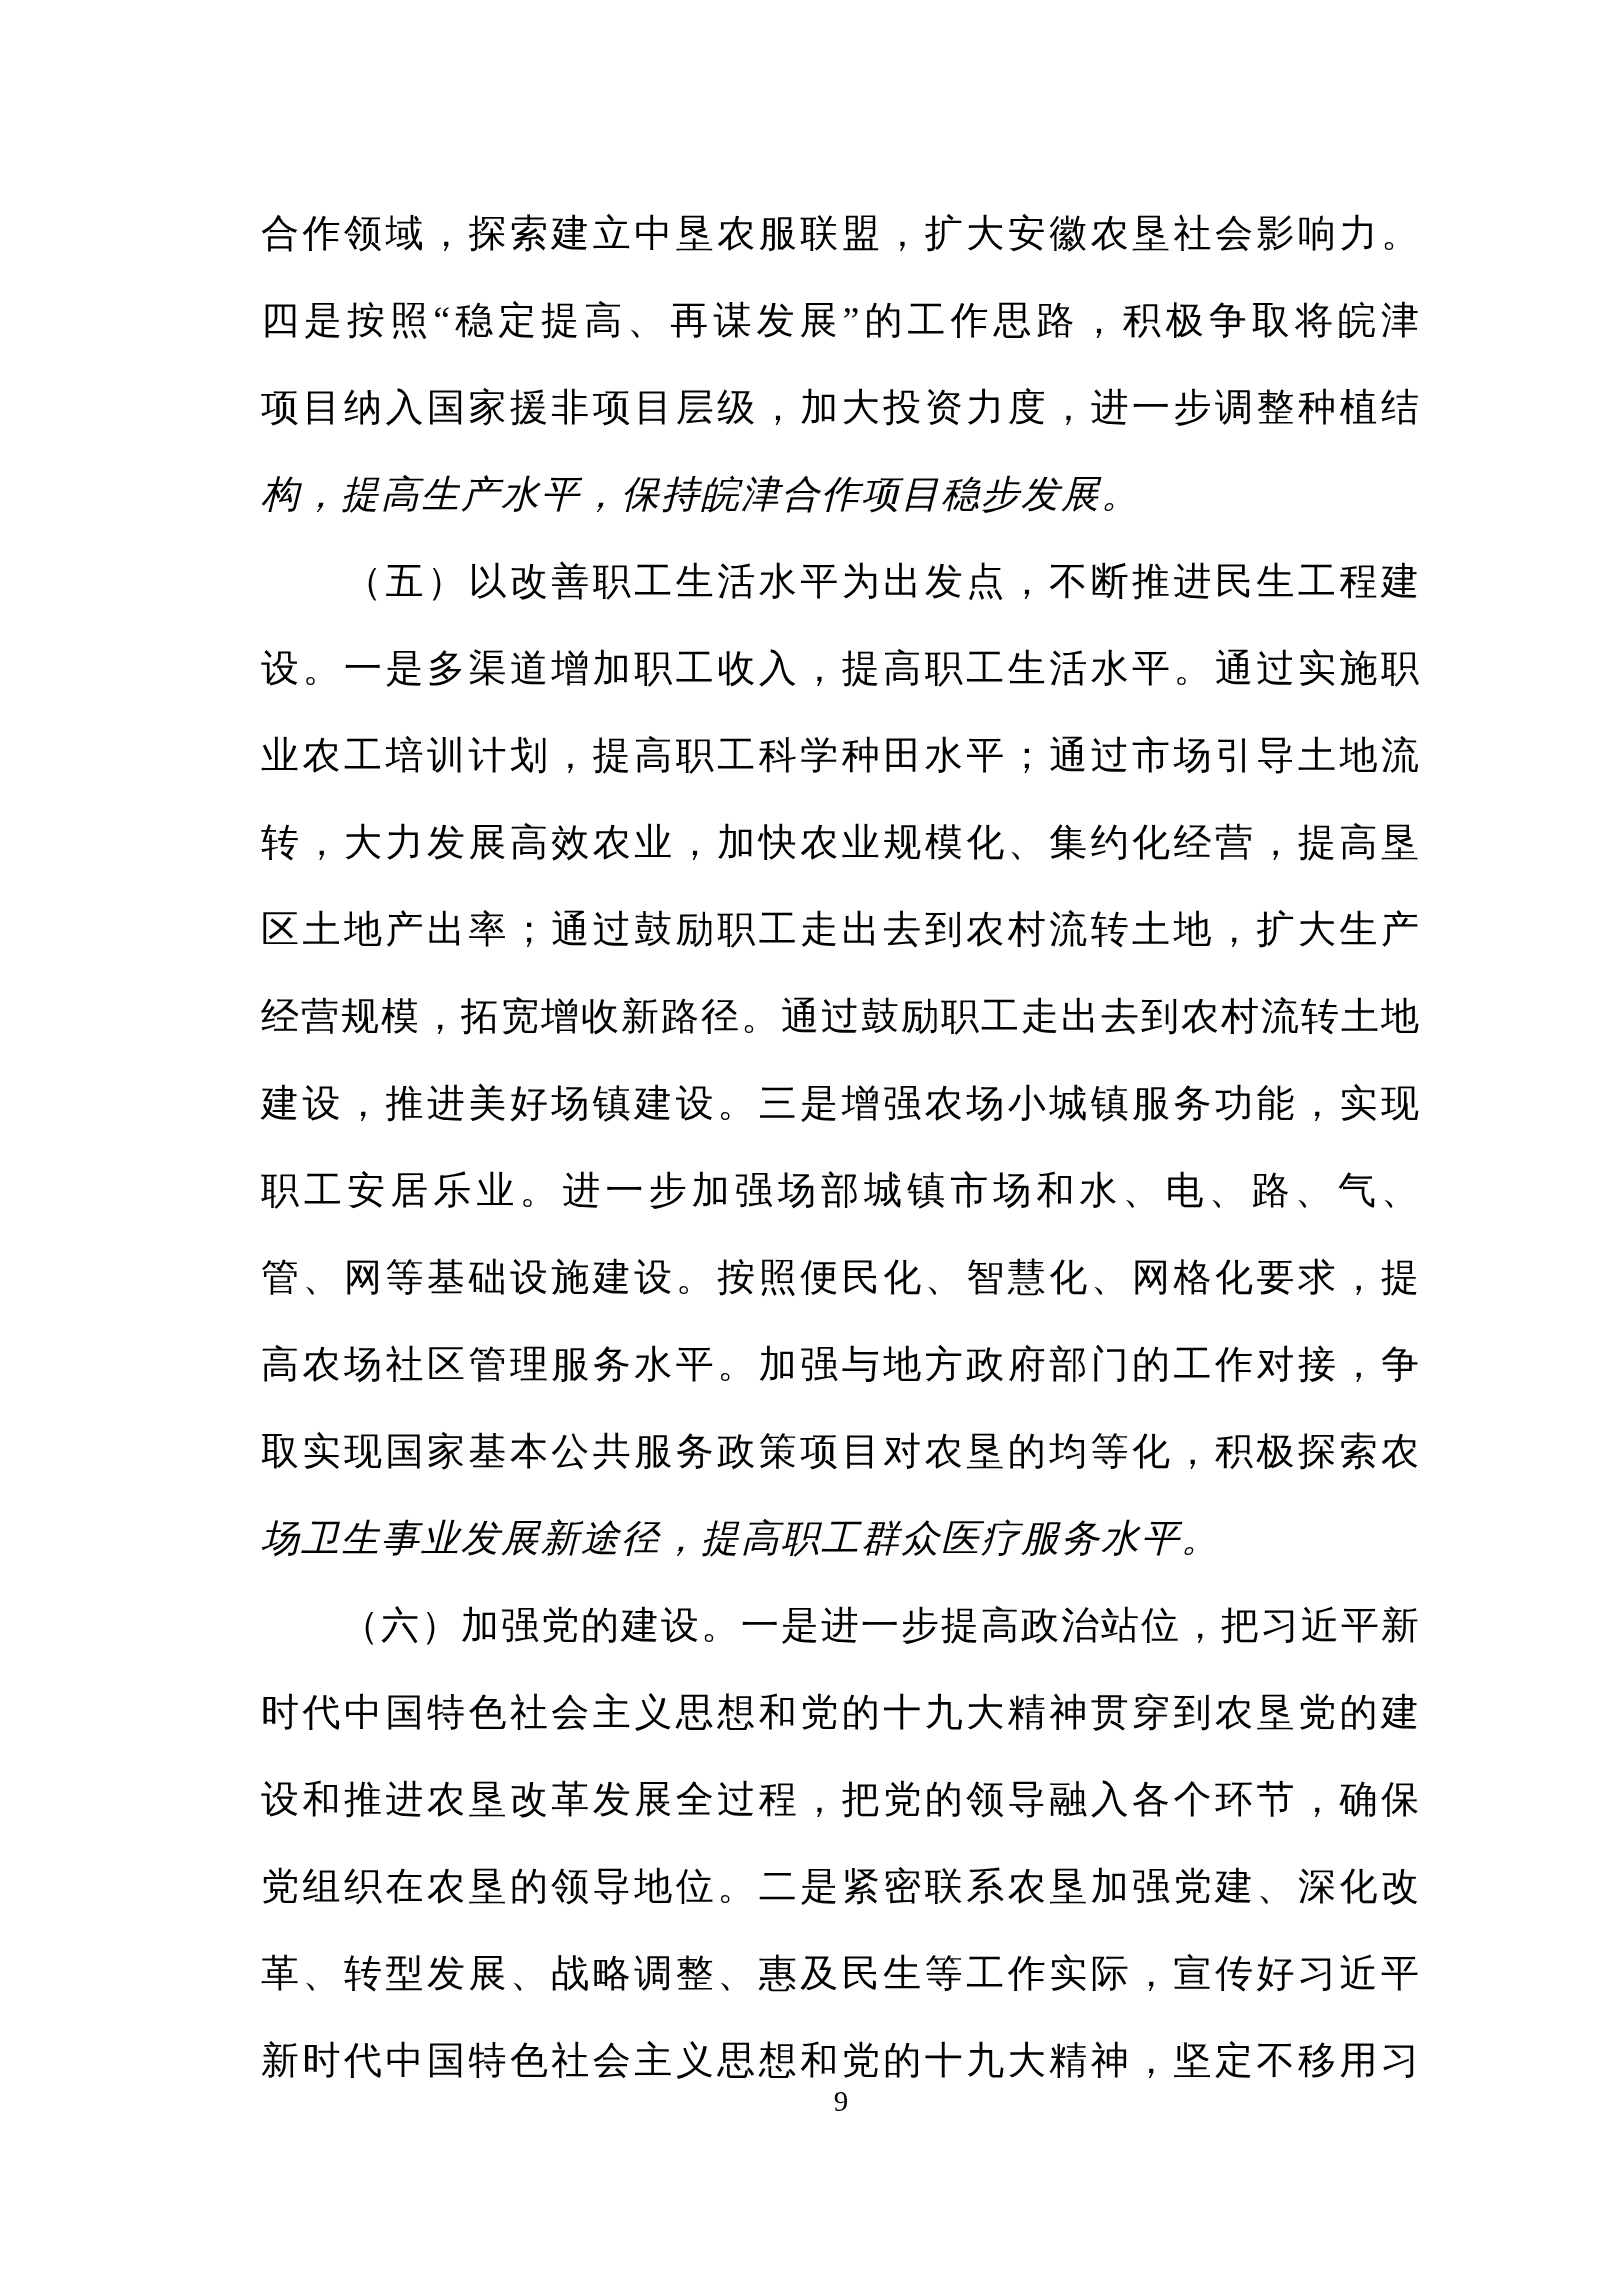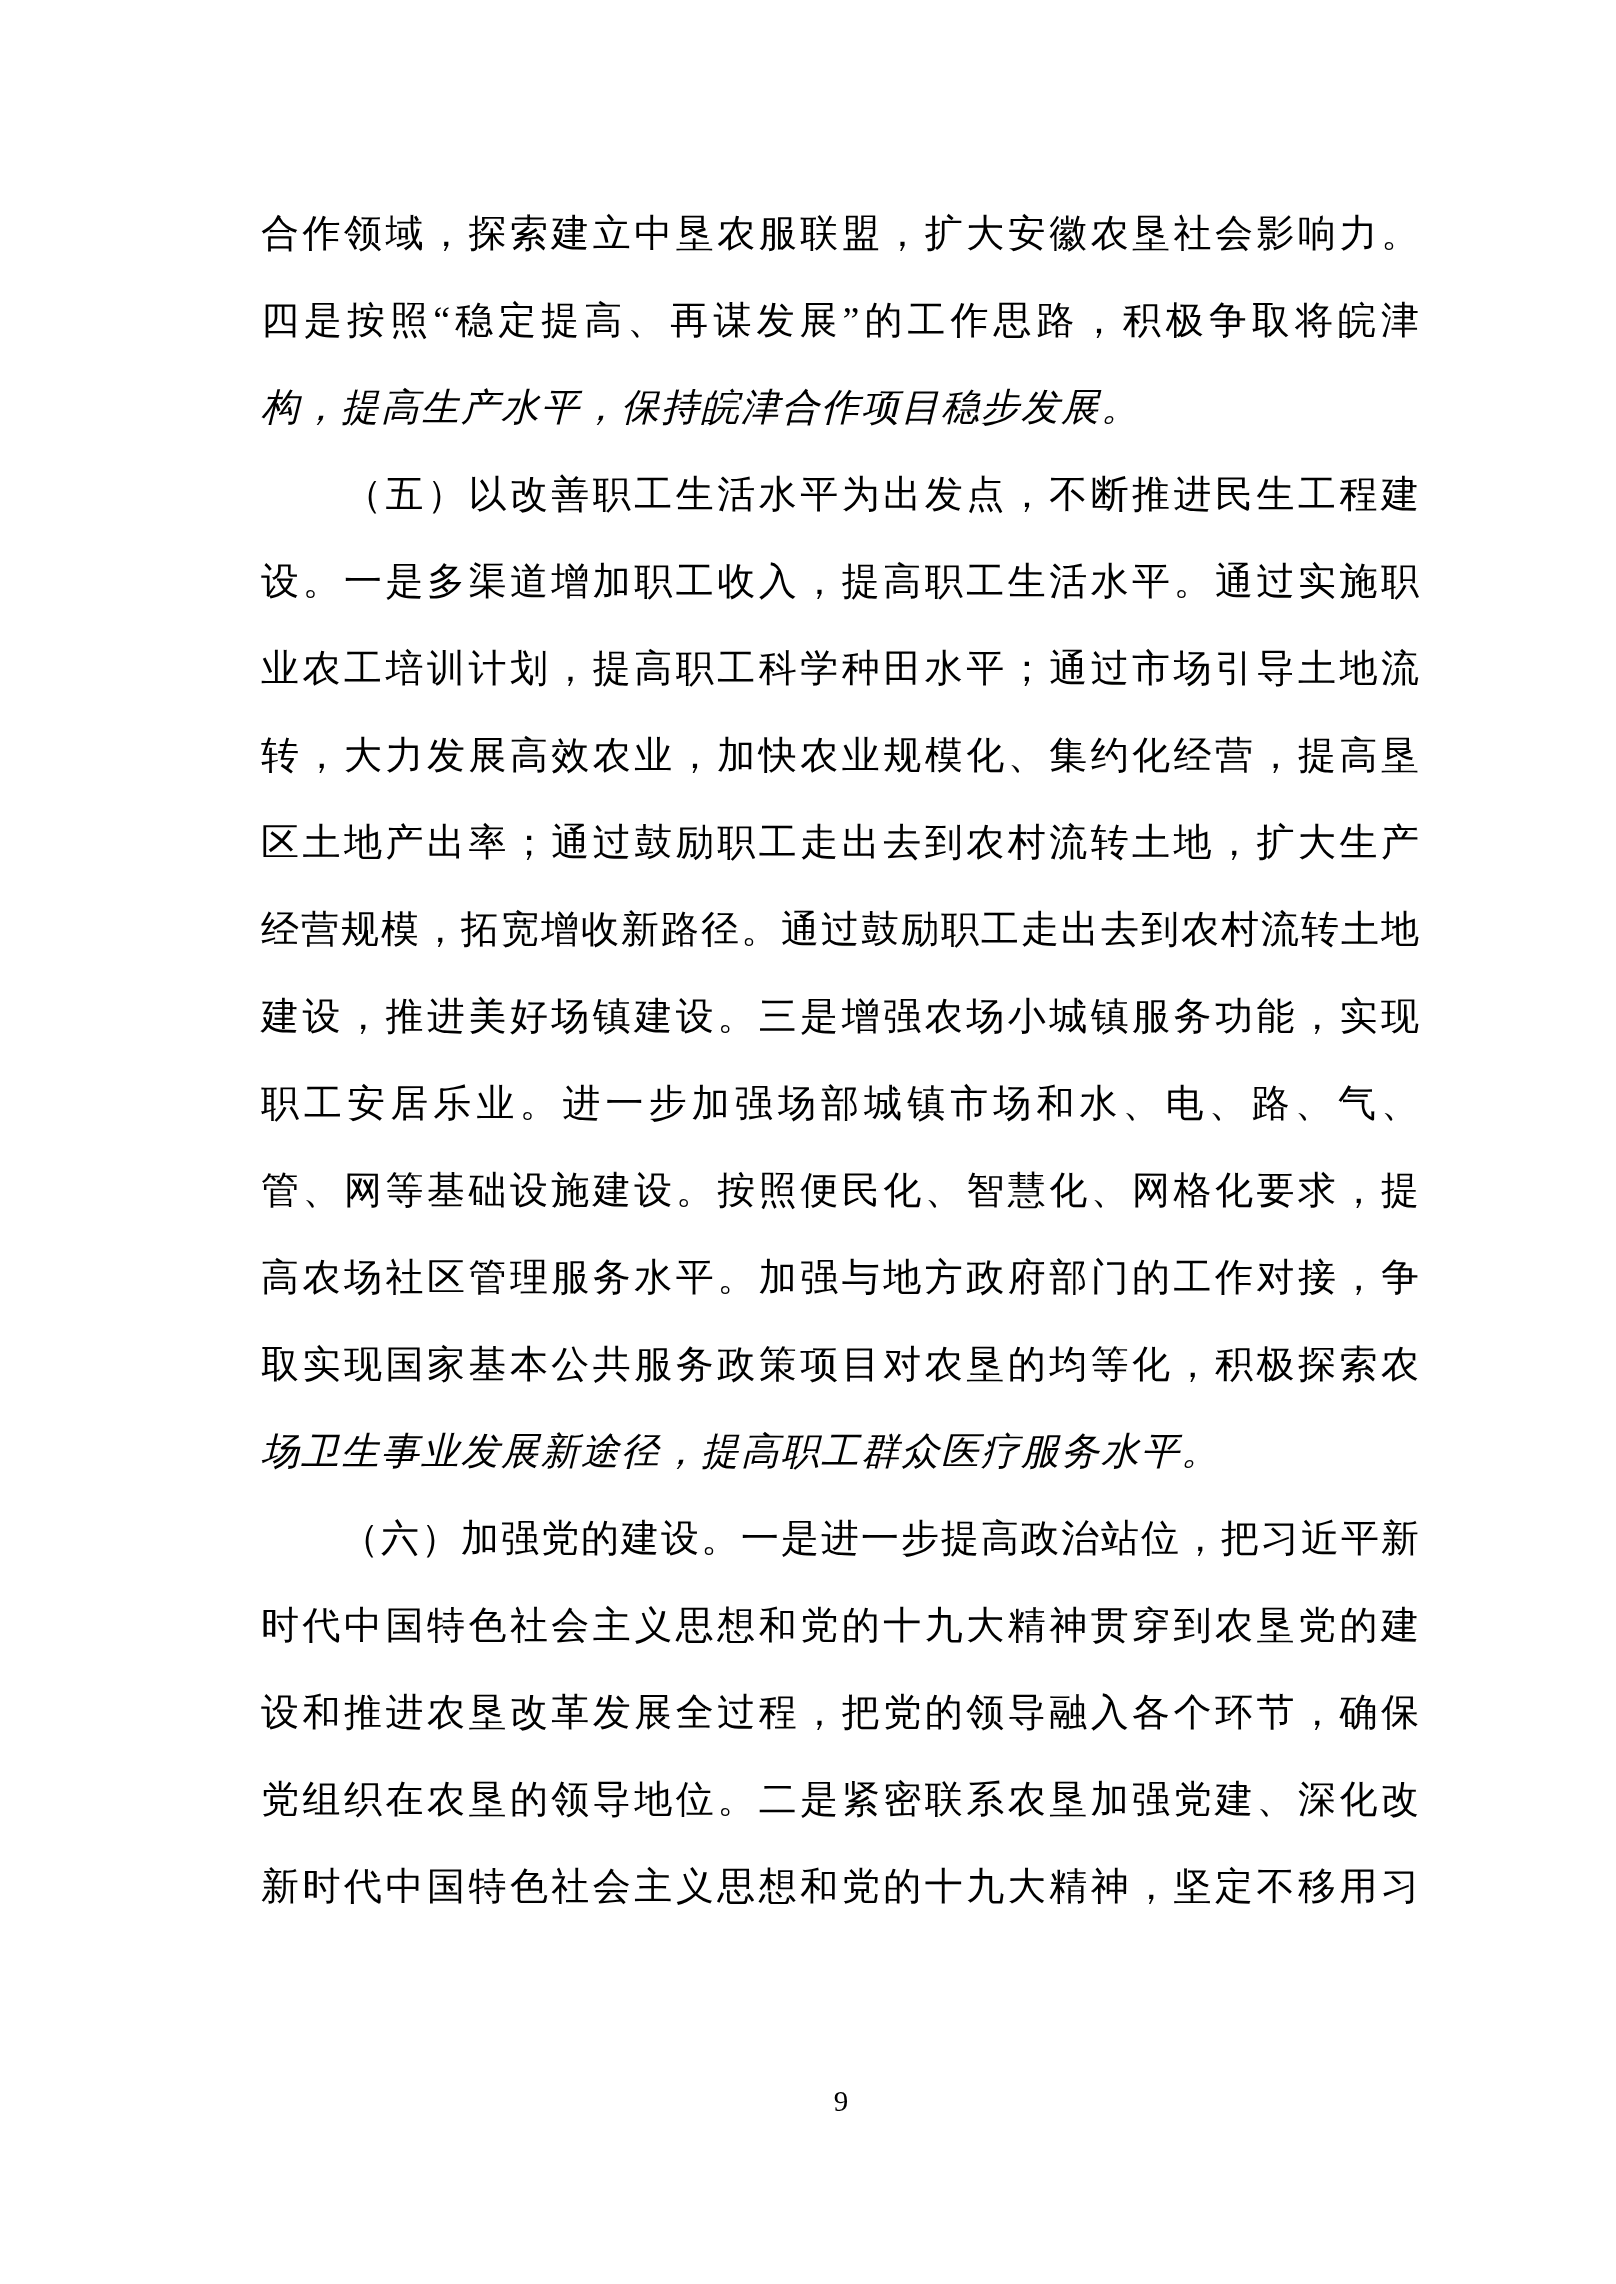--- a/index.html
+++ b/index.html
@@ -52,37 +52,39 @@
     letter-spacing: 0;
   }
 </style>
 </head>
 <body>
 
 <div class="page">
   <div class="text-block">
     <div class="line">合作领域，探索建立中垦农服联盟，扩大安徽农垦社会影响力。</div>
     <div class="line">四是按照“稳定提高、再谋发展”的工作思路，积极争取将皖津</div>
+    <div class="line">项目纳入国家援非项目层级，加大投资力度，进一步调整种植结</div>
     <div class="line para-end">构，提高生产水平，保持皖津合作项目稳步发展。</div>
     <div class="line">　　（五）以改善职工生活水平为出发点，不断推进民生工程建</div>
     <div class="line">设。一是多渠道增加职工收入，提高职工生活水平。通过实施职</div>
     <div class="line">业农工培训计划，提高职工科学种田水平；通过市场引导土地流</div>
     <div class="line">转，大力发展高效农业，加快农业规模化、集约化经营，提高垦</div>
     <div class="line">区土地产出率；通过鼓励职工走出去到农村流转土地，扩大生产</div>
     <div class="line">经营规模，拓宽增收新路径。通过鼓励职工走出去到农村流转土地</div>
     <div class="line">建设，推进美好场镇建设。三是增强农场小城镇服务功能，实现</div>
     <div class="line">职工安居乐业。进一步加强场部城镇市场和水、电、路、气、</div>
     <div class="line">管、网等基础设施建设。按照便民化、智慧化、网格化要求，提</div>
     <div class="line">高农场社区管理服务水平。加强与地方政府部门的工作对接，争</div>
     <div class="line">取实现国家基本公共服务政策项目对农垦的均等化，积极探索农</div>
     <div class="line para-end">场卫生事业发展新途径，提高职工群众医疗服务水平。</div>
     <div class="line">　　（六）加强党的建设。一是进一步提高政治站位，把习近平新</div>
     <div class="line">时代中国特色社会主义思想和党的十九大精神贯穿到农垦党的建</div>
     <div class="line">设和推进农垦改革发展全过程，把党的领导融入各个环节，确保</div>
     <div class="line">党组织在农垦的领导地位。二是紧密联系农垦加强党建、深化改</div>
+    <div class="line">革、转型发展、战略调整、惠及民生等工作实际，宣传好习近平</div>
     <div class="line">新时代中国特色社会主义思想和党的十九大精神，坚定不移用习</div>
   </div>
 
   <div class="footer">
     <span>9</span>
   </div>
 </div>
 
 
 </body></html>

